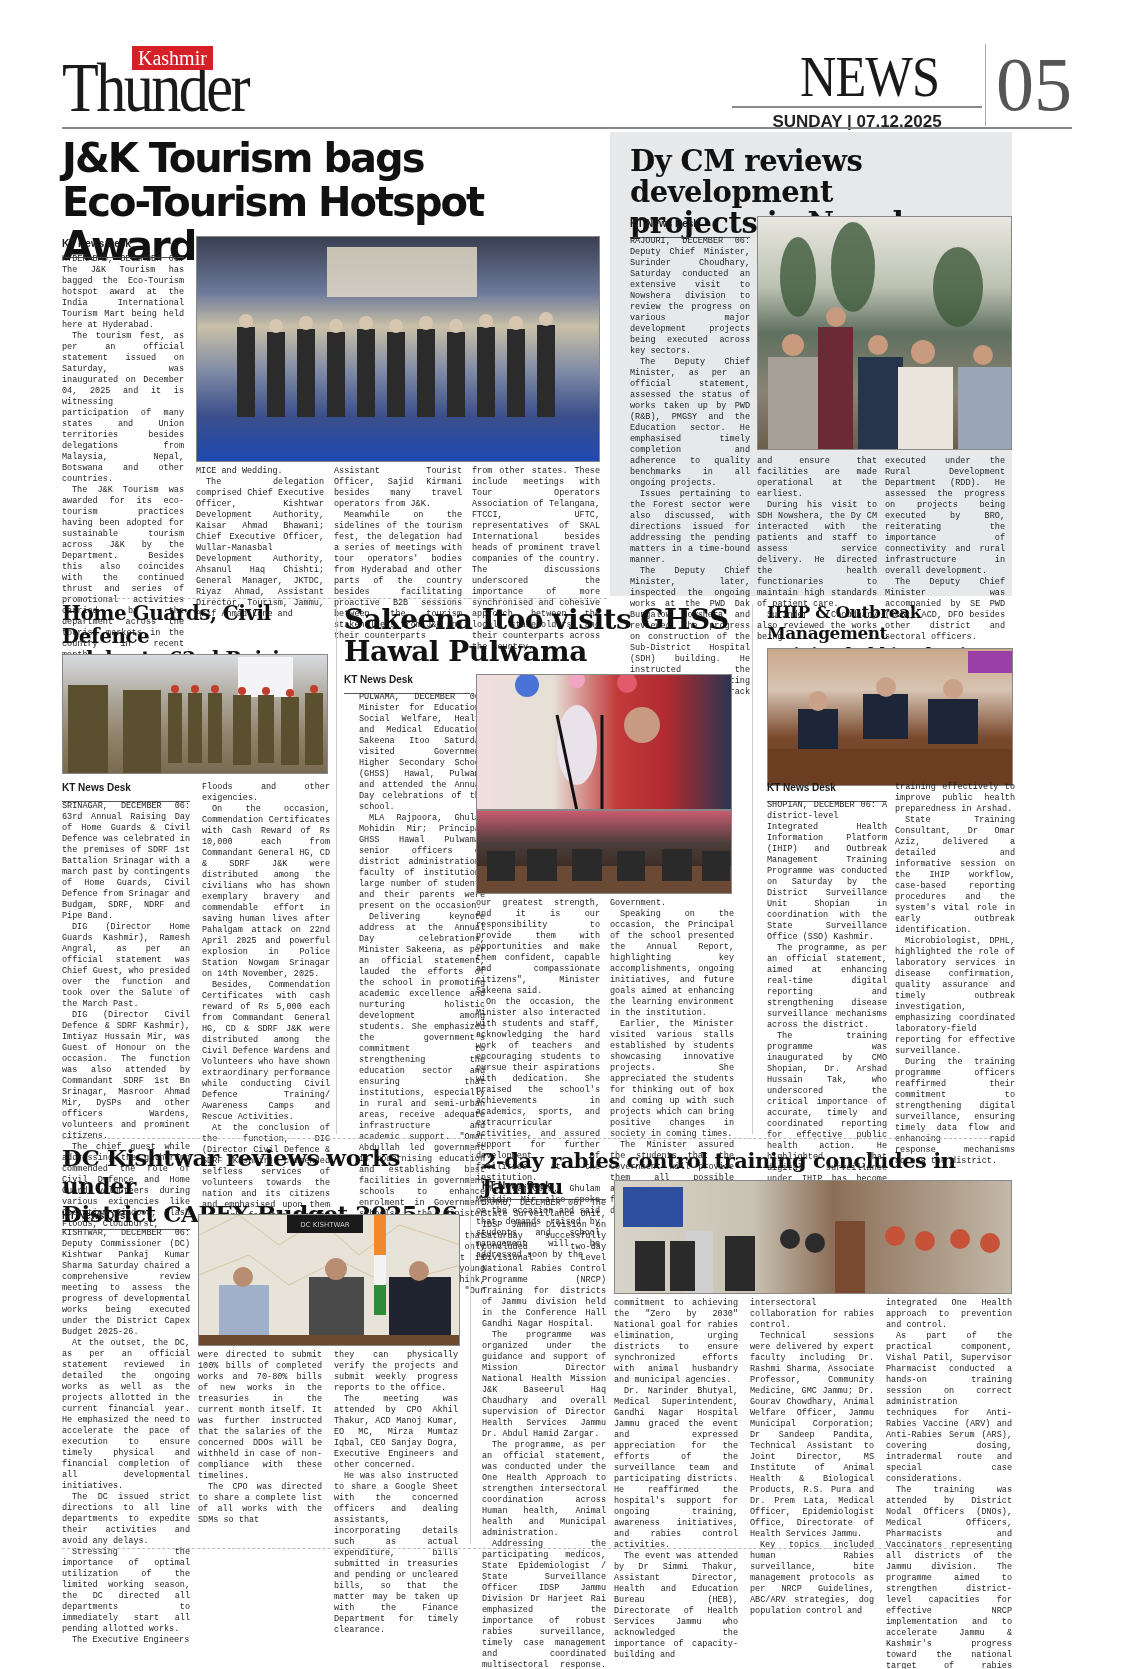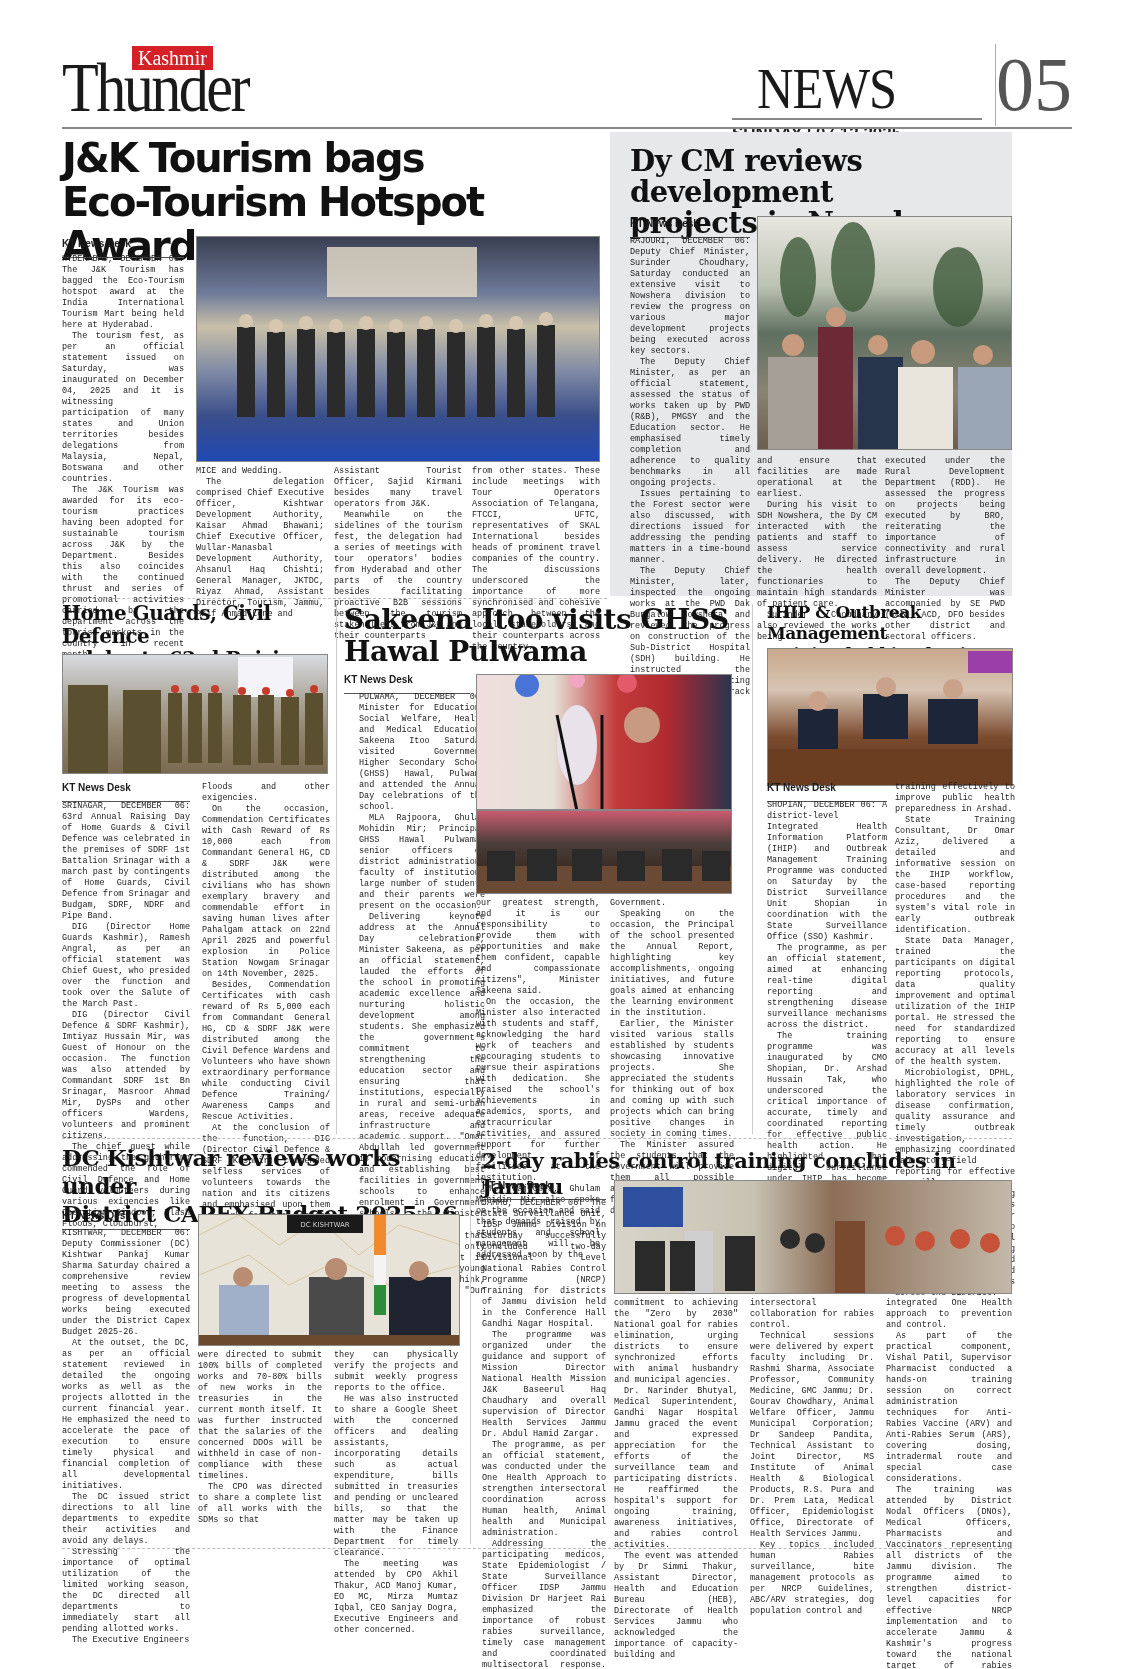--- a/index.html
+++ b/index.html
@@ -2,25 +2,25 @@
 <html><head>
 <meta charset="utf-8">
 <style>
 *{box-sizing:border-box;margin:0;padding:0}
 body{width:1140px;height:1669px;background:#fff;font-family:"DejaVu Serif",serif;color:#1a1a1a;position:relative;overflow:hidden}
 .abs{position:absolute}
 .masthead{left:62px;top:44px;width:1010px;height:82px}
 .brand{left:0;top:0;width:300px;height:80px}
 .brand .kash{position:absolute;left:70px;top:2px;background:#d42026;color:#fff;font-family:"Liberation Serif",serif;font-size:20px;padding:0 6px;line-height:24px}
 .brand .thun{position:absolute;left:0;top:8px;font-family:"Liberation Serif",serif;font-size:70px;line-height:72px;letter-spacing:-3px;transform:scaleX(.86);transform-origin:left}
-.sec{right:90px;top:16px;text-align:left}
+.sec{right:90px;top:4px;text-align:center}
 .sec .news{font-family:"Liberation Serif",serif;font-size:56px;line-height:58px;letter-spacing:-1px;transform:scaleX(.9);transform-origin:right}
 .sec .rule{border-top:2px solid #888;width:250px;margin-left:auto}
 .sec .date{font-family:"Liberation Sans",sans-serif;font-size:17px;font-weight:bold;color:#222;margin-top:4px}
-.pagenum{right:0;top:0;font-family:"Liberation Serif",serif;font-size:76px;color:#555;border-left:1px solid #aaa;line-height:80px;height:82px}
+.pagenum{right:0;top:0;font-family:"Liberation Serif",serif;font-size:76px;color:#555;border-left:1px solid #aaa;padding-left:10px;line-height:80px;height:82px}
 .toprule{left:62px;top:127px;width:1010px;border-top:2px solid #888}
 .hl{font-family:"DejaVu Serif",serif;font-weight:bold;color:#111;line-height:1.0;letter-spacing:-.5px}
 .hl-big{font-family:"DejaVu Sans",sans-serif;font-weight:bold;font-size:40px;letter-spacing:-2px;line-height:44px}
 .byline{font-family:"Liberation Sans",sans-serif;font-weight:bold;font-size:10px;border-bottom:1.5px solid #555;padding-bottom:8px}
 .col{font-family:Liberation Mono, monospace;font-size:8.5px;line-height:11px;text-align:justify;color:#222}
 .col p{text-indent:10px}
 .col p:first-child{text-indent:0}
 .photo{overflow:hidden;border:1px solid #888}
 .grey{background:#e6e8ea}
 .dash{border-top:1px dashed #bbb}
@@ -269,21 +269,20 @@
   <div class="byline abs" style="left:0;top:180px;width:120px">KT News Desk</div>
   <div class="col abs" style="left:0;top:198px;width:120px">
       <p>SHOPIAN, DECEMBER 06: A district-level Integrated Health Information Platform (IHIP) and Outbreak Management Training Programme was conducted on Saturday by the District Surveillance Unit Shopian in coordination with the State Surveillance Office (SSO) Kashmir.</p>
       <p>The programme, as per an official statement, aimed at enhancing real-time digital reporting and strengthening disease surveillance mechanisms across the district.</p>
       <p>The training programme was inaugurated by CMO Shopian, Dr. Arshad Hussain Tak, who underscored the critical importance of accurate, timely and coordinated reporting for effective public health action. He highlighted that digital surveillance under IHIP has become an indispensable tool for early detection and rapid response to potential outbreaks.</p>
       <p>CMO appreciated the efforts of the District Surveillance Unit and urged all participants to apply the</p>
     </div>
   <div class="col abs" style="left:128px;top:180px;width:120px">
       <p>training effectively to improve public health preparedness in Arshad.</p>
       <p>State Training Consultant, Dr Omar Aziz, delivered a detailed and informative session on the IHIP workflow, case-based reporting procedures and the system's vital role in early outbreak identification.</p>
-      <p>State Data Manager, trained the participants on digital reporting protocols, data quality improvement and optimal utilization of the IHIP portal. He stressed the need for standardized reporting to ensure accuracy at all levels of the health system.</p>
       <p>Microbiologist, DPHL, highlighted the role of laboratory services in disease confirmation, quality assurance and timely outbreak investigation, emphasizing coordinated laboratory-field reporting for effective surveillance.</p>
       <p>During the training programme officers reaffirmed their commitment to strengthening digital surveillance, ensuring timely data flow and enhancing rapid response mechanisms across the district.</p>
     </div>
 </div>
 
 <div class="abs dash" style="left:62px;top:1138px;width:950px"></div>
 
 <div class="abs" style="left:62px;top:1144px;width:400px;height:400px">
   <div class="hl" style="position:absolute;left:0;top:0;width:410px;font-size:23px;line-height:28px">
     <div>DC Kishtwar reviews works under</div>
@@ -318,22 +317,22 @@
         </g>
       <rect x="0" y="120" width="262" height="12" fill="#6b4a2e"></rect>
     </svg>
   </div>
   <div class="col abs" style="left:136px;top:206px;width:124px">
       <p>were directed to submit 100% bills of completed works and 70-80% bills of new works in the treasuries in the current month itself. It was further instructed that the salaries of the concerned DDOs will be withheld in case of non-compliance with these timelines.</p>
       <p>The CPO was directed to share a complete list of all works with the SDMs so that</p>
     </div>
   <div class="col abs" style="left:272px;top:206px;width:124px">
       <p>they can physically verify the projects and submit weekly progress reports to the office.</p>
+      <p>The meeting was attended by CPO Akhil Thakur, ACD Manoj Kumar, EO MC, Mirza Mumtaz Iqbal, CEO Sanjay Dogra, Executive Engineers and other concerned.</p>
       <p>He was also instructed to share a Google Sheet with the concerned officers and dealing assistants, incorporating details such as actual expenditure, bills submitted in treasuries and pending or uncleared bills, so that the matter may be taken up with the Finance Department for timely clearance.</p>
-      <p>The meeting was attended by CPO Akhil Thakur, ACD Manoj Kumar, EO MC, Mirza Mumtaz Iqbal, CEO Sanjay Dogra, Executive Engineers and other concerned.</p>
     </div>
 </div>
 
 <div class="abs vr" style="left:470px;top:1144px;height:400px"></div>
 
 <div class="abs" style="left:482px;top:1144px;width:532px;height:400px">
   <div class="hl" style="position:absolute;left:0;top:4px;width:540px;font-size:21px;line-height:26px">2-day rabies control training concludes in Jammu</div>
   <div class="byline abs" style="left:0;top:36px;width:124px">KT News Desk</div>
   <div class="col abs" style="left:0;top:54px;width:124px">
       <p>JAMMU, DECEMBER 06: The State Surveillance Unit, IDSP Jammu Division on Saturday successfully concluded two-day Divisional Level National Rabies Control Programme (NRCP) Training for districts of Jammu division held in the Conference Hall Gandhi Nagar Hospital.</p>

